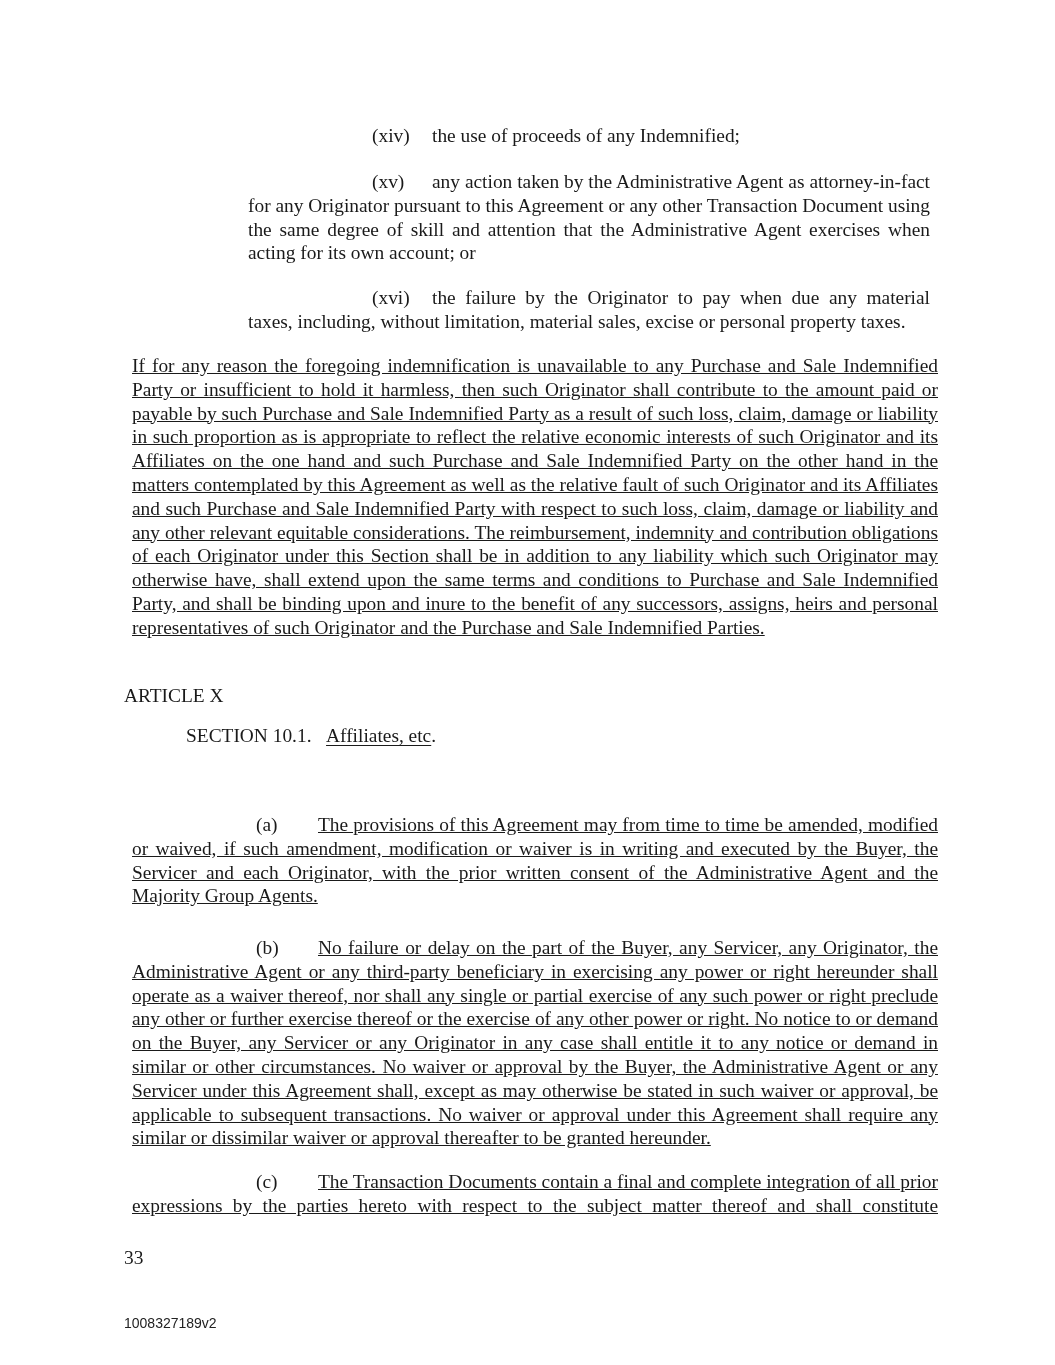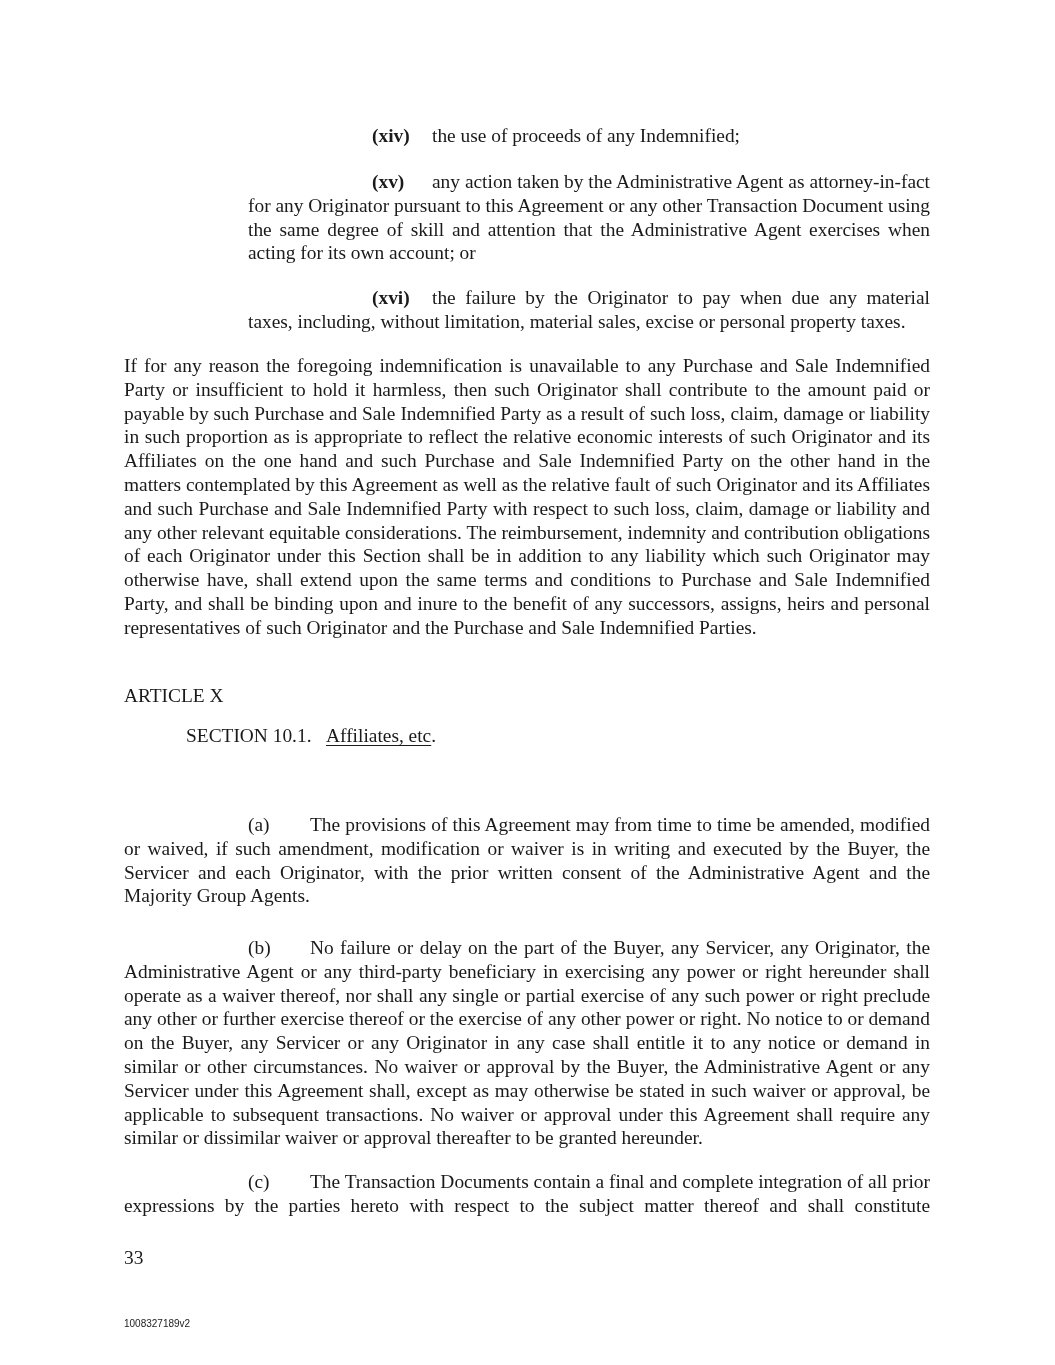--- a/index.html
+++ b/index.html
@@ -4,30 +4,30 @@
   <style>
     html, body { margin: 0; padding: 0; background: #ffffff; }
     body {
       width: 1055px; height: 1365px; position: relative; overflow: hidden;
       font-family: "Liberation Serif", serif; color: #1a1a1a;
       font-size: 19.4px; line-height: 23.8px;
     }
     .page { position: absolute; left: 0; top: 0; width: 1055px; height: 1365px; }
     .block { position: absolute; text-align: justify; text-align-last: auto; }
     .sub { left: 248px; width: 682px; }
-    .full { left: 124px; width: 806px; }
+    .full { left: 132px; width: 806px; text-decoration: underline; }
     .first-indent-sub { text-indent: 124px; }
     .first-indent-full { text-indent: 124px; }
     .label { display: inline-block; text-indent: 0; }
-    .lbl-roman { width: 60px; font-weight: bold; }
+    .lbl-roman { width: 60px; }
     .lbl-alpha { width: 62px; }
     .center { position: absolute; left: 124px; width: 806px; }
     .last-left { text-align-last: left; }
     .u { text-decoration: underline; text-underline-offset: 3px; }
-    .docid { position: absolute; left: 124px; top: 1312px; font-family: "Liberation Sans", sans-serif; font-size: 10px; color: #222; }
+    .docid { position: absolute; left: 124px; top: 1312px; font-family: "Liberation Sans", sans-serif; font-size: 14px; color: #222; }
   </style>
 </head>
 <body>
 
 <div class="page">
 
   <div class="block sub first-indent-sub last-left" style="top:124px;">
     <span class="label lbl-roman">(xiv)</span><span>the use of proceeds of any Indemnified;</span>
   </div>
 

